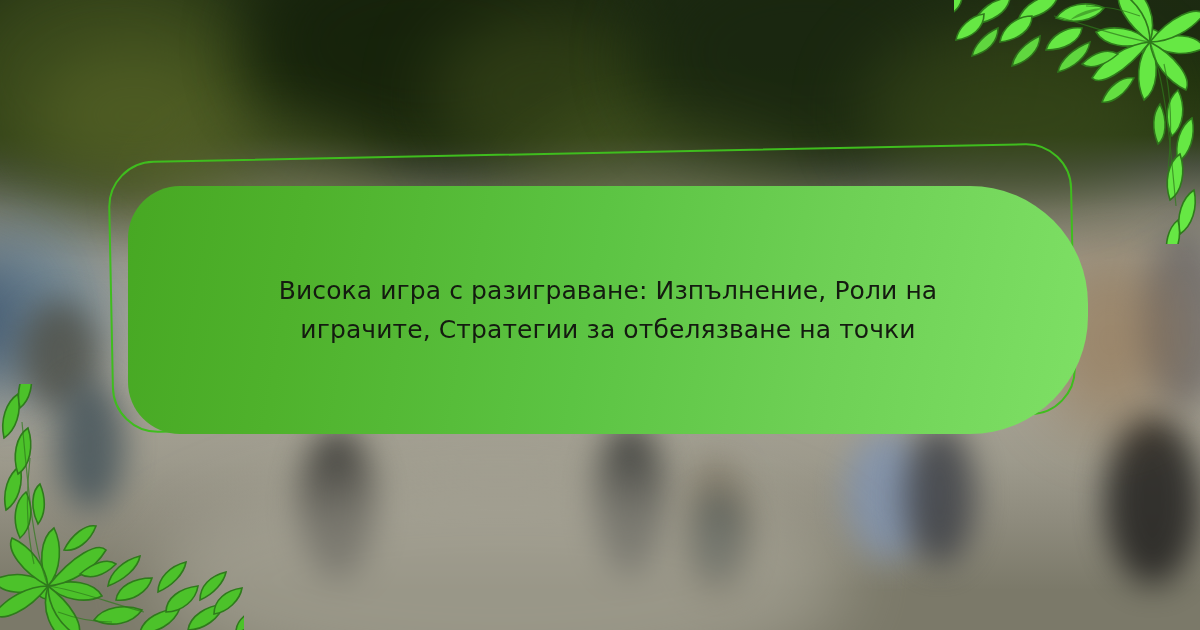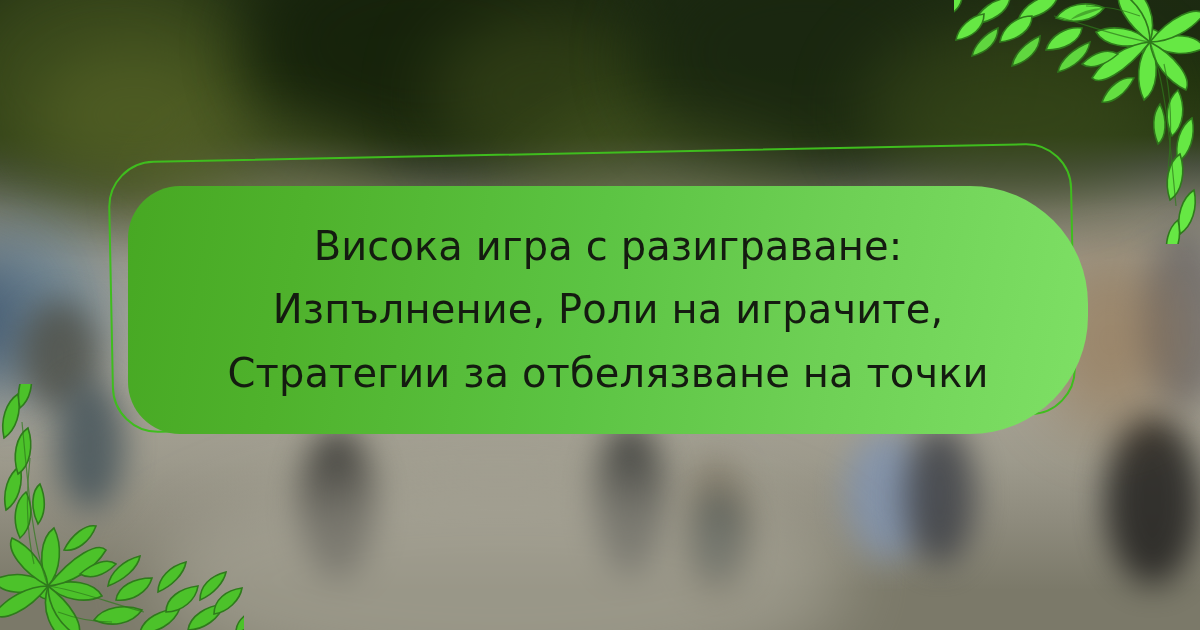--- a/index.html
+++ b/index.html
@@ -84,21 +84,21 @@
     height: 248px;
     border-radius: 52px 118px 118px 52px;
     background: linear-gradient(100deg, #47a823 0%, #4fb22c 18%, #5cc443 48%, #6ed055 72%, #7ee065 100%);
     display: flex;
     align-items: center;
     justify-content: center;
     pointer-events: auto;
   }
   .banner-title {
     color: #141b10;
-    font-size: 40px;
+    font-size: 25px;
     line-height: 1.58;
     font-weight: 400;
     text-align: center;
     max-width: 790px;
     letter-spacing: 0.1px;
     padding: 0 24px;
   }
 </style>
 </head>
 <body>

